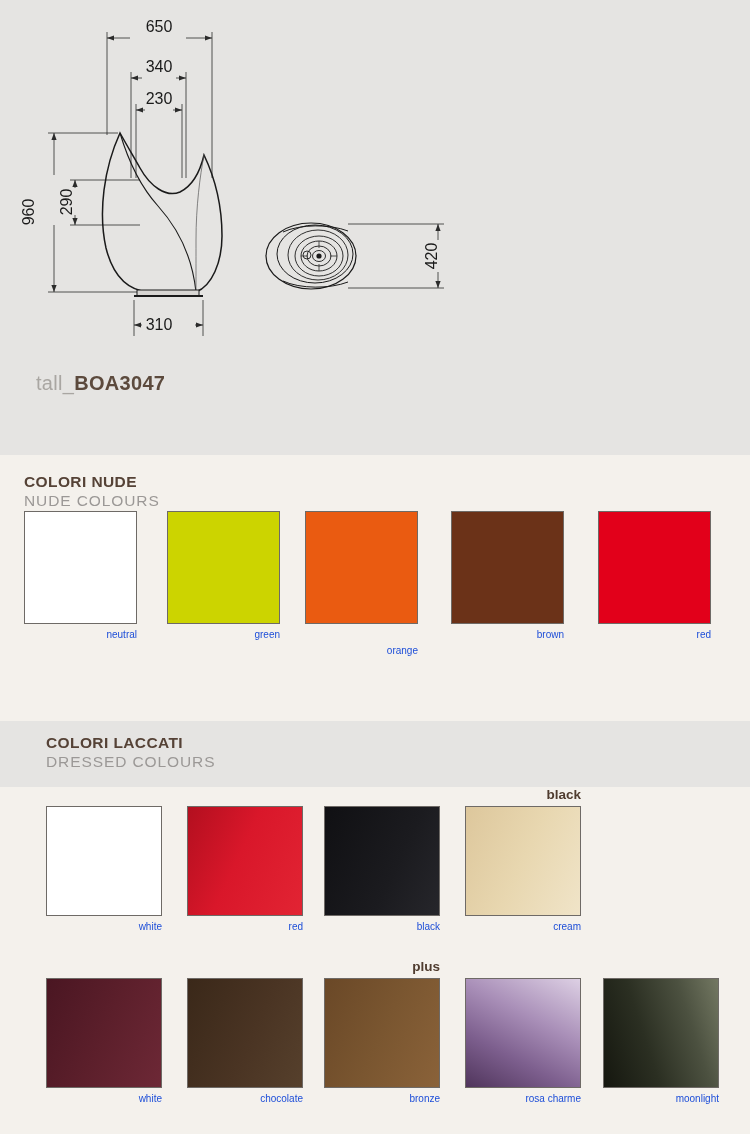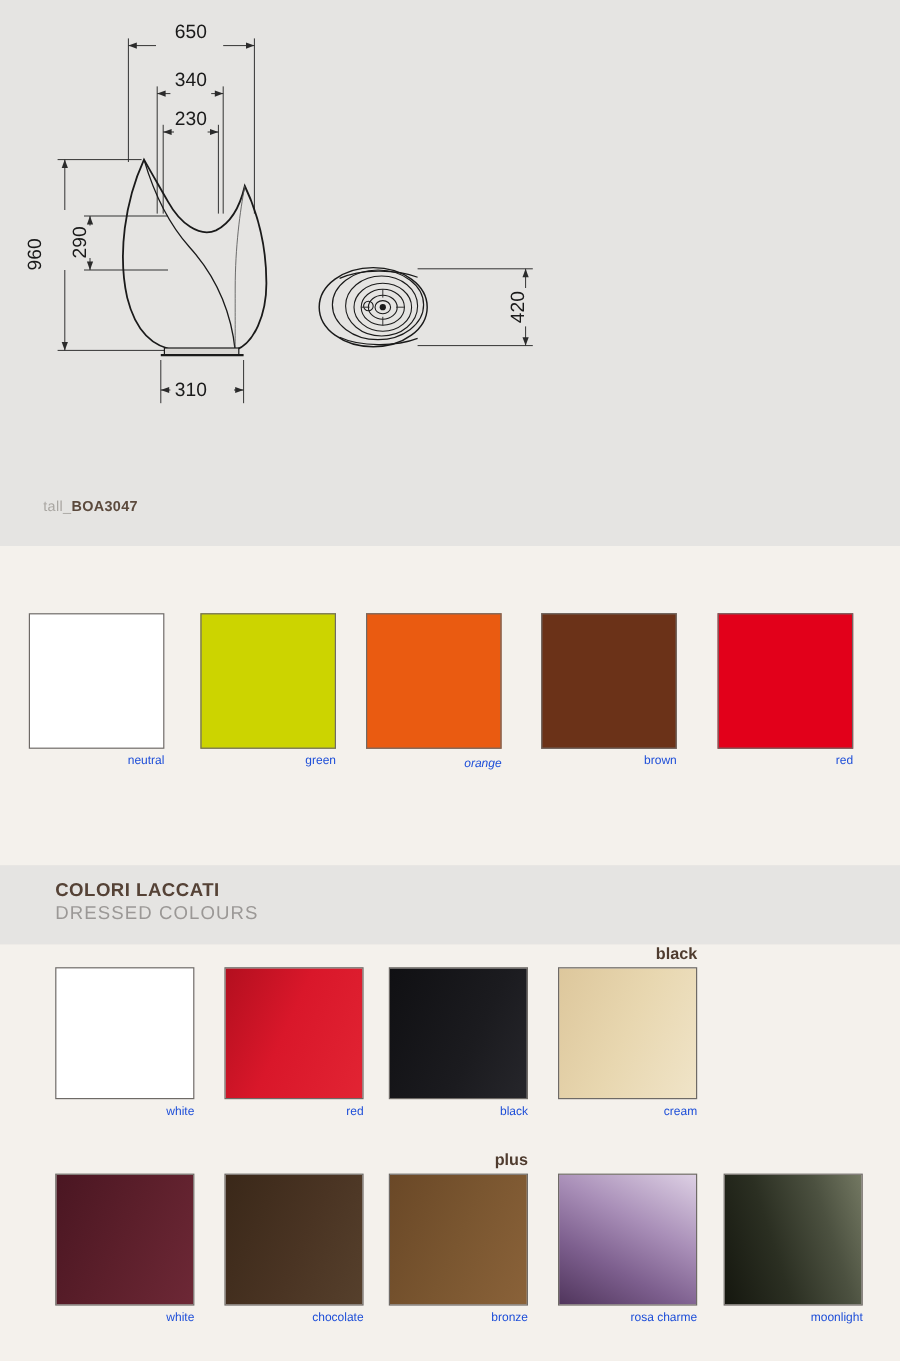--- a/index.html
+++ b/index.html
@@ -12,21 +12,21 @@
   }
 
   
   .tech-section {
     position:absolute; left:0; top:0; width:750px; height:455px;
     background:#e5e4e2;
   }
   .tech-svg { position:absolute; left:0; top:0; }
   .product-code {
     position:absolute; left:36px; top:372px;
-    font-size:12px; letter-spacing:0.3px; white-space:nowrap;margin-top:43px;
+    font-size:20px; letter-spacing:0.3px; white-space:nowrap;
   }
   .product-code .pc-prefix { color:#a9a6a2; font-weight:400; }
   .product-code .pc-id { color:#5c4a3d; font-weight:700; }
 
   
   .nude-section {
     position:absolute; left:0; top:455px; width:750px; height:266px;
     background:#f4f1ec;
   }
   .sect-head { position:absolute; }
@@ -164,29 +164,33 @@
     </g>
   </svg>
 
   <div class="product-code">
     <span class="pc-prefix">tall_</span><span class="pc-id">BOA3047</span>
   </div>
 </div>
 
 <div class="nude-section">
 
+  <div class="sect-head" style="left:24px; top:18px;">
+    <div class="h-it">COLORI NUDE</div>
+    <div class="h-en">NUDE COLOURS</div>
+  </div>
 
   <div class="swatch" style="left:24px; top:56px; width:113px; height:113px; background:#ffffff;"></div>
   <div class="swatch-label" style="left:0px; top:174px; width:137px;">neutral</div>
 
   <div class="swatch" style="left:167px; top:56px; width:113px; height:113px; background:#ccd400;"></div>
   <div class="swatch-label" style="left:140px; top:174px; width:140px;">green</div>
 
   <div class="swatch" style="left:305px; top:56px; width:113px; height:113px; background:#ea5b11;"></div>
-  <div class="swatch-label" style="left:278px; top:176px; width:140px;font-style:italic;">orange</div>
+  <div class="swatch-label" style="left:278px; top:190px; width:140px;">orange</div>
 
   <div class="swatch" style="left:451px; top:56px; width:113px; height:113px; background:#6b3218;"></div>
   <div class="swatch-label" style="left:424px; top:174px; width:140px;">brown</div>
 
   <div class="swatch" style="left:598px; top:56px; width:113px; height:113px; background:#e2001a;"></div>
   <div class="swatch-label" style="left:571px; top:174px; width:140px;">red</div>
 </div>
 
 <div class="dressed-section">
   <div class="dressed-band"></div>

